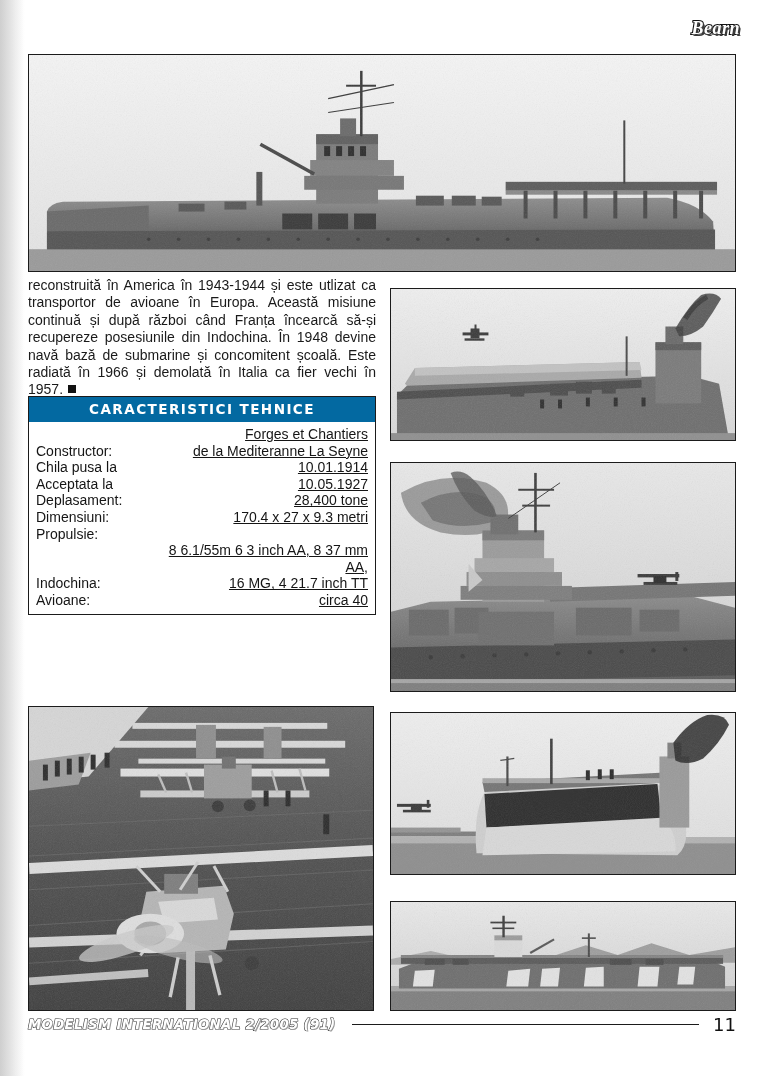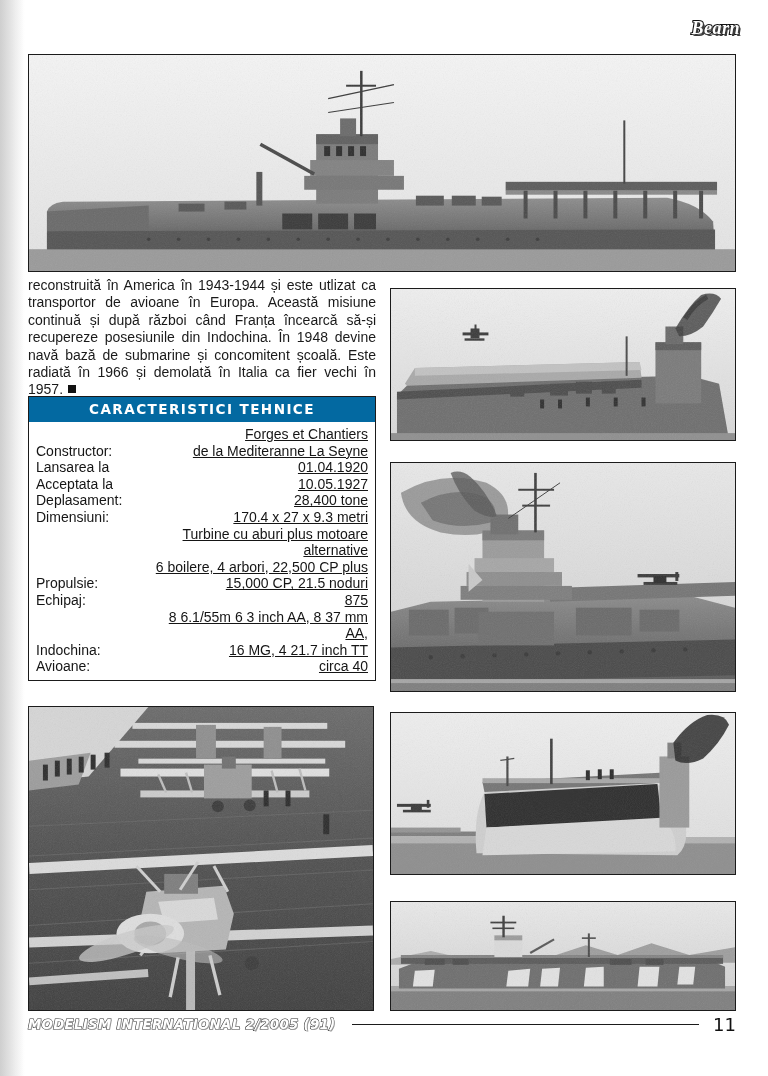--- a/index.html
+++ b/index.html
@@ -248,44 +248,37 @@
   <div class="spec">
     <div class="spec-head">CARACTERISTICI TEHNICE</div>
     <div class="spec-body">
 
       <div class="spec-row">
         <div class="spec-label">Constructor:</div>
         <div class="spec-value">Forges et Chantiers
 de la Mediteranne La Seyne</div>
       </div>
       <div class="spec-row">
-        <div class="spec-label">Lansarea la</div>
-        <div class="spec-value">01.04.1920</div>
+        <div class="spec-label">Chila pusa la</div>
+        <div class="spec-value">10.01.1914</div>
       </div>
       <div class="spec-row">
         <div class="spec-label">Acceptata la</div>
         <div class="spec-value">10.05.1927</div>
       </div>
       <div class="spec-row">
         <div class="spec-label">Deplasament:</div>
         <div class="spec-value">28,400 tone</div>
       </div>
       <div class="spec-row">
         <div class="spec-label">Dimensiuni:</div>
         <div class="spec-value">170.4 x 27 x 9.3 metri</div>
       </div>
       <div class="spec-row">
         <div class="spec-label">Propulsie:</div>
-        <div class="spec-value">Turbine cu aburi plus motoare alternative
-6 boilere, 4 arbori, 22,500 CP plus
-15,000 CP, 21.5 noduri</div>
-      </div>
-      <div class="spec-row">
-        <div class="spec-label">Echipaj:</div>
-        <div class="spec-value">875</div>
       </div>
       <div class="spec-row">
         <div class="spec-label">Indochina:</div>
         <div class="spec-value">8 6.1/55m 6 3 inch AA, 8 37 mm AA,
 16 MG, 4 21.7 inch TT</div>
       </div>
       <div class="spec-row">
         <div class="spec-label">Avioane:</div>
         <div class="spec-value">circa 40</div>
       </div>

